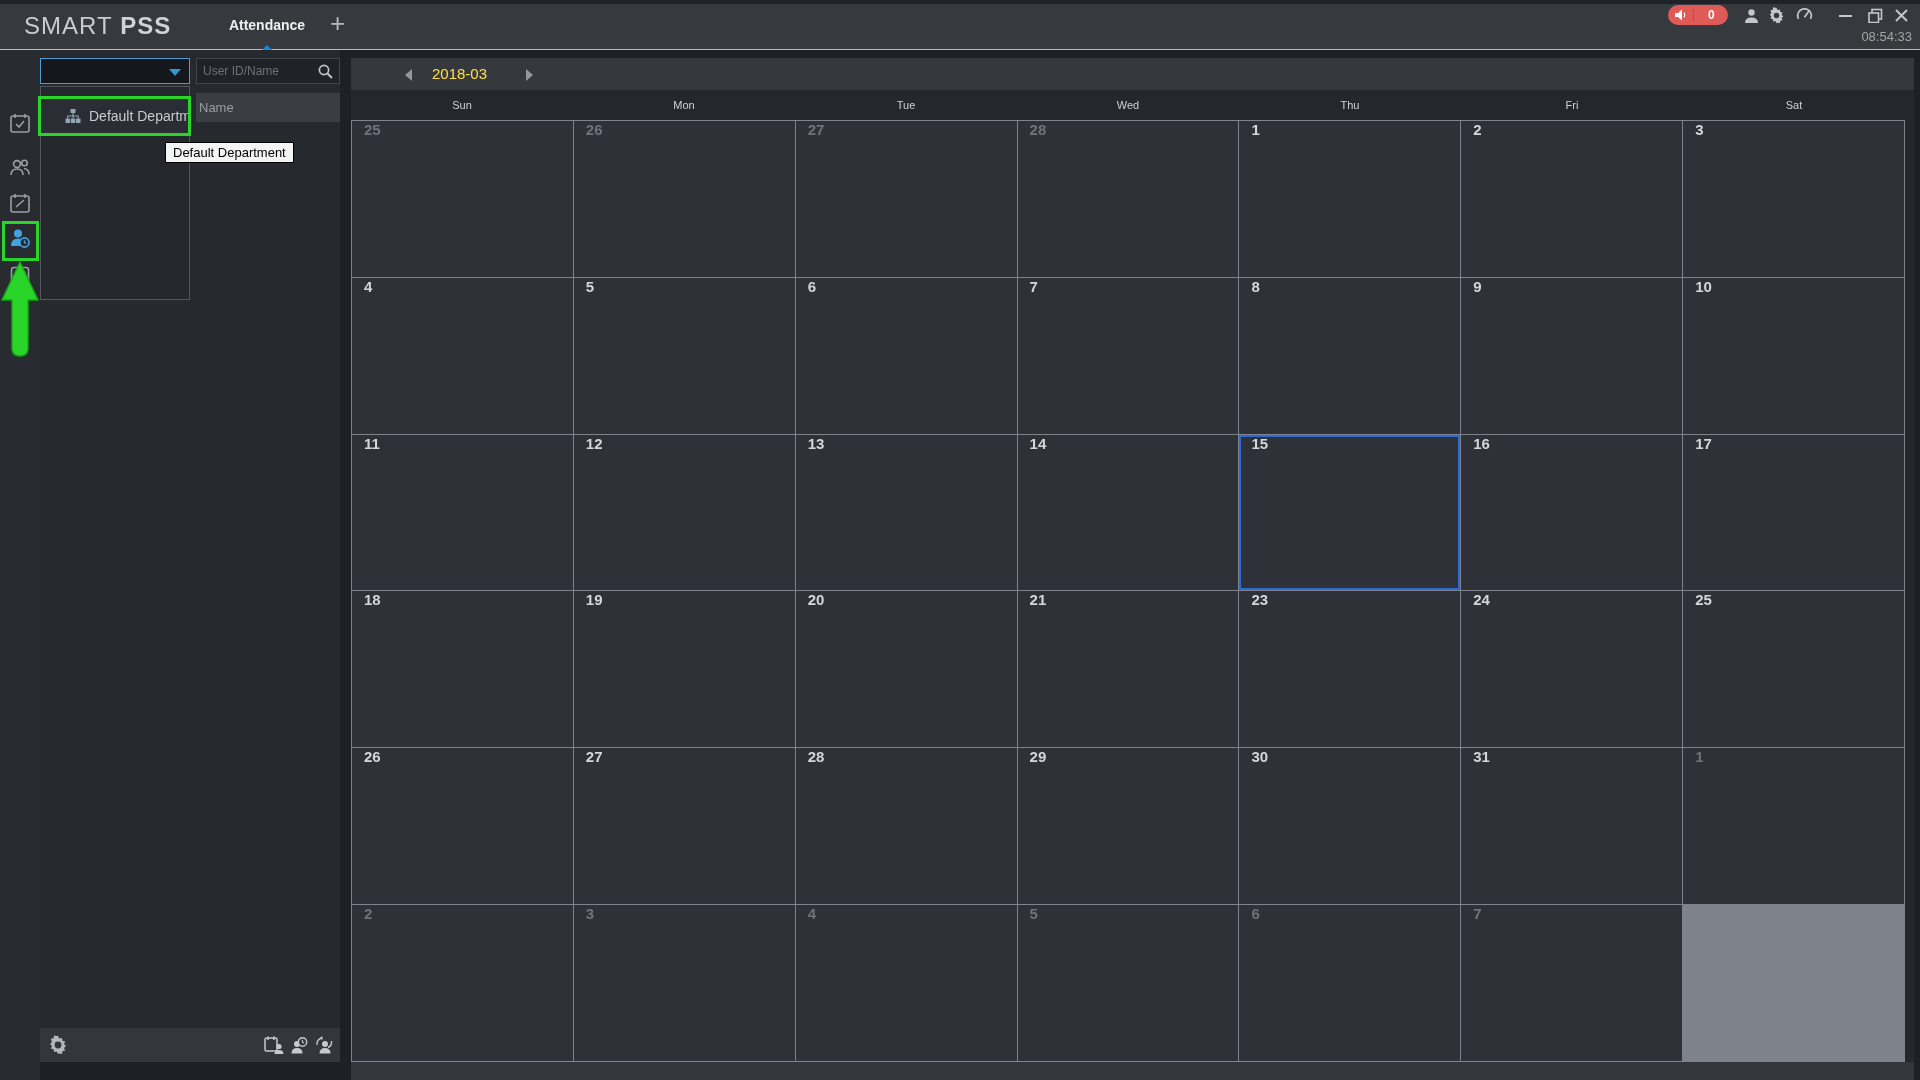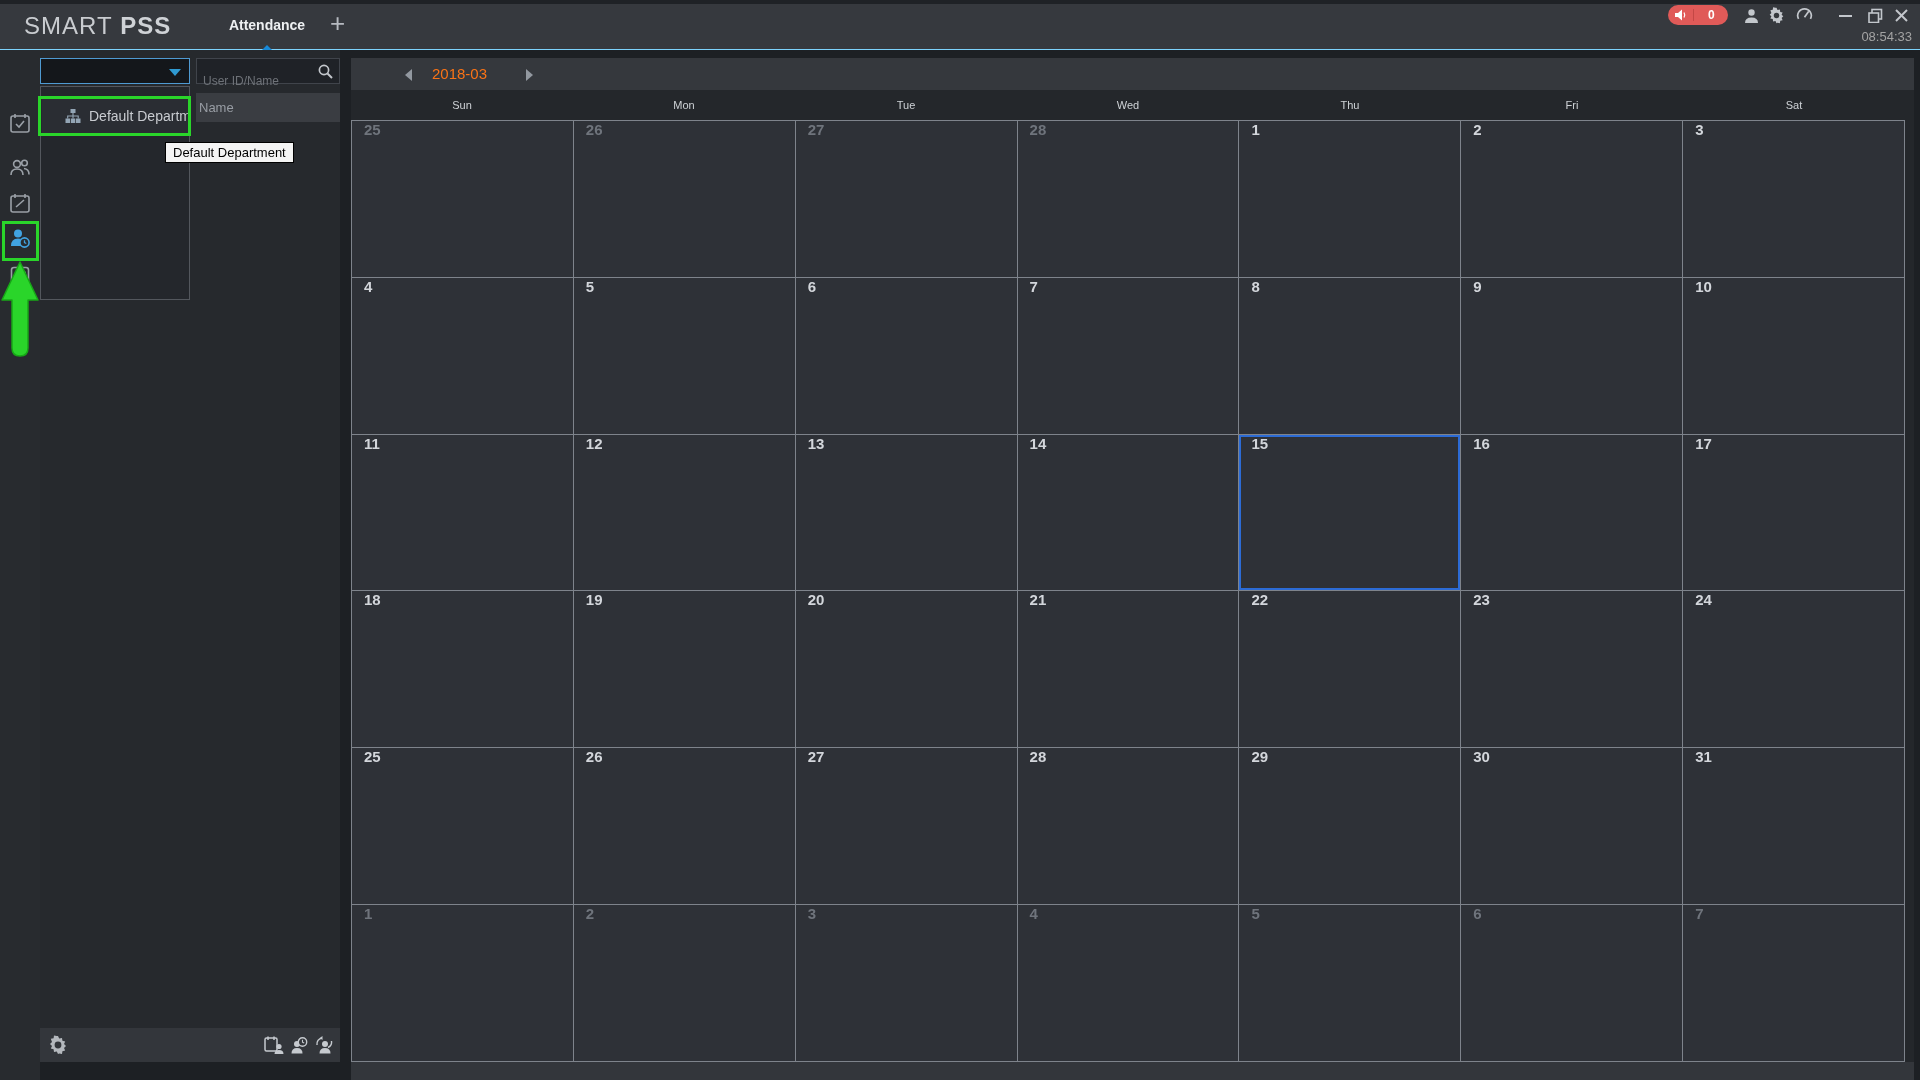--- a/index.html
+++ b/index.html
@@ -30,21 +30,21 @@
   .side-item { position:absolute; left:9px; width:22px; height:22px; cursor:pointer; }
 
   
   .left-panel { position:absolute; left:40px; top:50px; width:300px; height:1012px; background:#26292d; }
   .combo { position:absolute; left:0; top:8px; width:150px; height:26px; background:#14171b;
     border:1px solid #4f9ad2; cursor:pointer; }
   .combo .tri { position:absolute; right:8px; top:10px; width:0; height:0;
     border-left:6px solid transparent; border-right:6px solid transparent; border-top:7px solid #2f9ad2; }
   .searchbox { position:absolute; left:156px; top:8px; width:144px; height:26px; background:#1f2227;
     border:1px solid #40444b; }
-  .searchbox input { position:absolute; left:6px; top:11px; width:110px; height:22px; background:transparent;
+  .searchbox input { position:absolute; left:6px; top:1px; width:110px; height:22px; background:transparent;
     border:none; outline:none; color:#84cc16; font-size:12px; font-family:"Liberation Sans",sans-serif; }
   .searchbox input::placeholder { color:#6e7278; }
   .searchbox .mag { position:absolute; right:5px; top:4px; width:17px; height:17px; cursor:pointer; }
   .name-header { position:absolute; left:156px; top:43px; width:144px; height:29px; background:#3a3d42;
     line-height:29px; padding-left:3px; font-size:13px; color:#989da4; }
   .dropdown { position:absolute; left:0; top:36px; width:150px; height:214px; background:#24272c;
     border:1px solid #53575d; }
   .dd-item { position:absolute; left:1px; top:12px; width:146px; height:34px; display:flex; align-items:center;
     background:#2a2d33; cursor:pointer; overflow:hidden; white-space:nowrap; }
   .dd-item .tree { flex:0 0 16px; margin-left:23px; }
@@ -53,21 +53,21 @@
   .panel-toolbar .gear-left { position:absolute; left:8px; top:7px; width:20px; height:20px; cursor:pointer; }
   .pt-right { position:absolute; right:6px; top:7px; display:flex; gap:5px; }
   .pt-right svg { cursor:pointer; }
 
   
   .calendar { position:absolute; left:351px; top:58px; width:1563px; height:1004px; background:#24272b; }
   .cal-nav { position:absolute; left:0; top:0; width:1563px; height:32px; background:#35383d; }
   .nav-arrow { position:absolute; top:11px; width:0; height:0; cursor:pointer; }
   .nav-prev { left:54px; border-top:6px solid transparent; border-bottom:6px solid transparent; border-right:7px solid #9298a0; }
   .nav-next { left:175px; border-top:6px solid transparent; border-bottom:6px solid transparent; border-left:7px solid #9298a0; }
-  .nav-label { position:absolute; left:81px; top:7px; font-size:15px; color:#f97316; }
+  .nav-label { position:absolute; left:81px; top:7px; font-size:15px; color:#fde047; }
   .dow-row { position:absolute; left:0; top:32px; width:1554px; height:30px; display:grid;
     grid-template-columns:repeat(7,1fr); }
   .dow { text-align:center; line-height:30px; font-size:11px; color:#ced2d6; }
   .grid { position:absolute; left:0; top:62px; width:1554px; height:942px; background:#7e838b;
     border:1px solid #7e838b; display:grid; grid-template-columns:repeat(7,1fr);
     grid-template-rows:repeat(6,1fr); gap:1px; }
   .cell { background:#2e3137; cursor:pointer; }
   .cell .num { display:inline-block; margin:0 0 0 12px; font-size:15px; font-weight:bold; color:#d3d6db; }
   .cell.other .num { color:#6f747c; }
   .cell.selected { box-shadow:inset 0 0 0 2px #2c6bd5; }
@@ -250,21 +250,20 @@
       <div class="cell"><span class="num">12</span></div>
       <div class="cell"><span class="num">13</span></div>
       <div class="cell"><span class="num">14</span></div>
       <div class="cell selected"><span class="num">15</span></div>
       <div class="cell"><span class="num">16</span></div>
       <div class="cell"><span class="num">17</span></div>
       <div class="cell"><span class="num">18</span></div>
       <div class="cell"><span class="num">19</span></div>
       <div class="cell"><span class="num">20</span></div>
       <div class="cell"><span class="num">21</span></div>
-      <div class="cell"><span class="num">22</span></div>
       <div class="cell"><span class="num">23</span></div>
       <div class="cell"><span class="num">24</span></div>
       <div class="cell"><span class="num">25</span></div>
       <div class="cell"><span class="num">26</span></div>
       <div class="cell"><span class="num">27</span></div>
       <div class="cell"><span class="num">28</span></div>
       <div class="cell"><span class="num">29</span></div>
       <div class="cell"><span class="num">30</span></div>
       <div class="cell"><span class="num">31</span></div>
       <div class="cell other"><span class="num">1</span></div>

